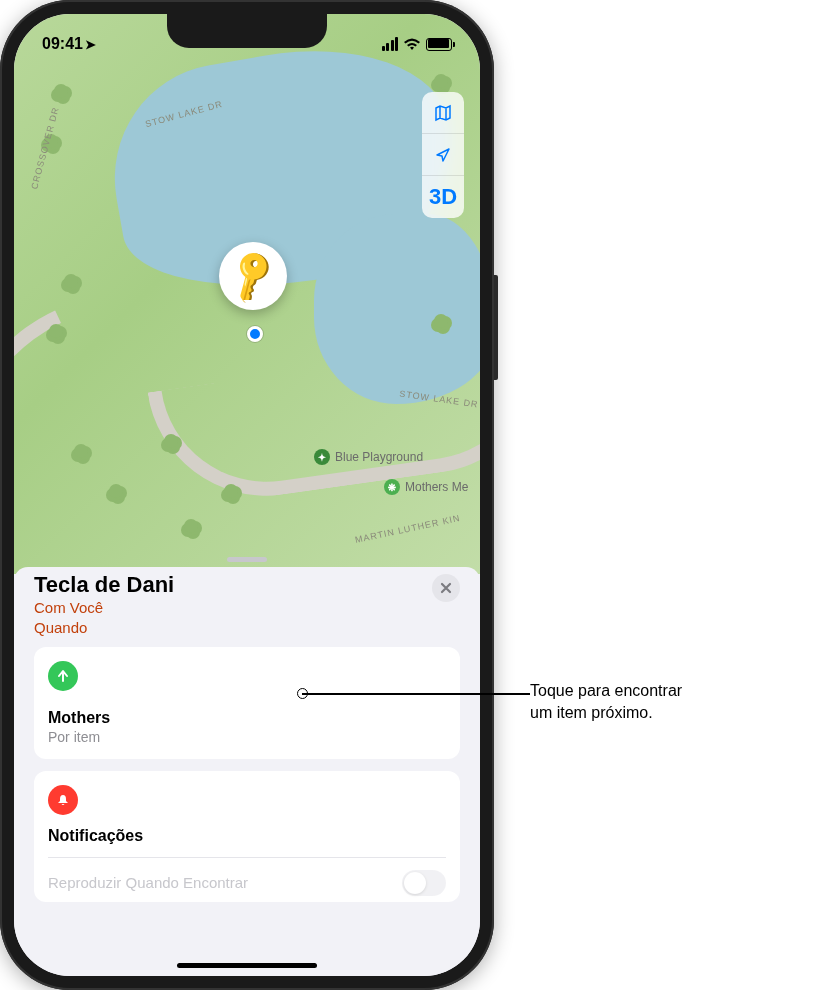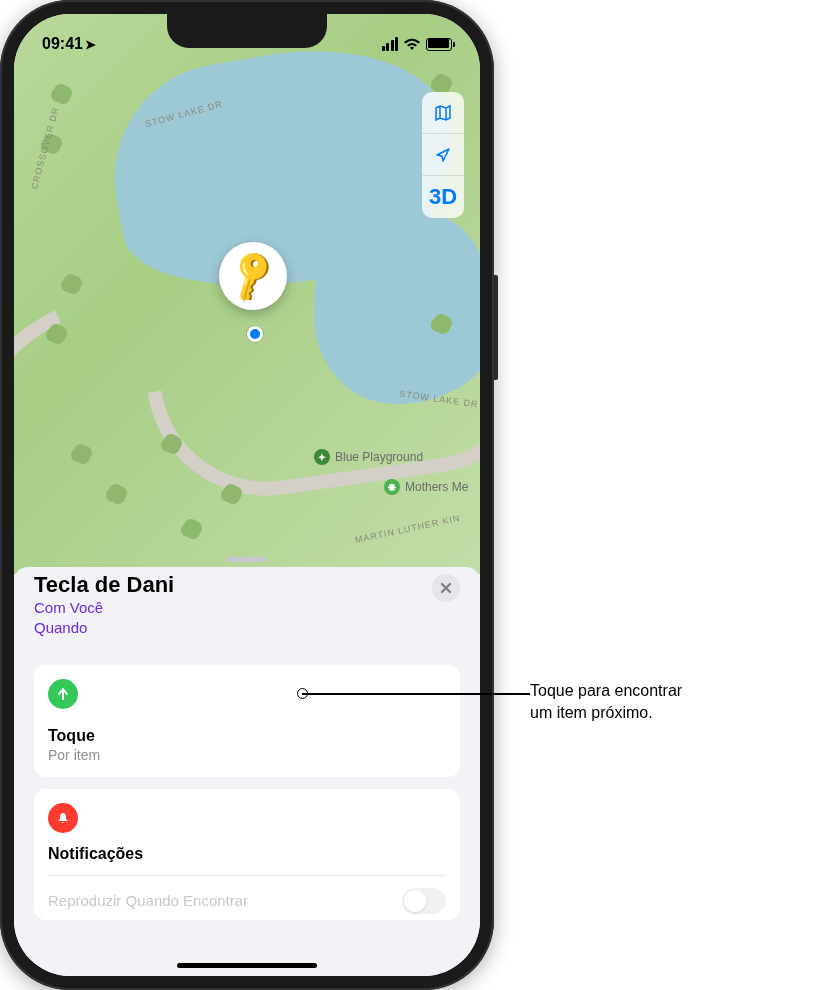--- a/index.html
+++ b/index.html
@@ -213,30 +213,30 @@
     background: #c7c7cc;
     border-radius: 3px;
     margin: -20px auto 10px;
     position: relative;
     top: 0;
   }
   .sheet-header {
     display: flex;
     justify-content: space-between;
     align-items: flex-start;
-    margin-bottom: 26px;
+    margin-bottom: 8px;
   }
   .sheet-title {
     font-size: 22px;
     font-weight: 700;
     color: #000;
   }
   .sheet-sub {
     font-size: 15px;
-    color: #6d28d9;
+    color: #c2410c;
     line-height: 1.35;
   }
   .close-btn {
     width: 28px; height: 28px;
     background: #e5e5ea;
     border-radius: 50%;
     color: #7b7b80;
     display:flex; align-items:center; justify-content:center;
     font-size: 14px;
     font-weight: 700;
@@ -442,21 +442,21 @@
         </div>
       </div>
 
       <div class="card-row">
         <div class="card">
           <div class="card-icon icon-arrow-up">
             <svg width="14" height="14" viewBox="0 0 14 14">
                 <path d="M7 12 V3 M3 7 L7 2 L11 7" fill="none" stroke="#fff" stroke-width="2" stroke-linecap="round" stroke-linejoin="round"></path>
               </svg>
           </div>
-          <div class="card-title">Toque</div>
+          <div class="card-title">Mothers</div>
           <div class="card-sub">Por item</div>
         </div>
       </div>
 
       <div class="card full">
         <div class="card-icon icon-bell">
           <svg width="14" height="14" viewBox="0 0 14 14">
               <path d="M7 2 Q10 2 10 6 V8 L12 10 H2 L4 8 V6 Q4 2 7 2 Z M5.5 11 Q7 13 8.5 11" fill="#fff"></path>
             </svg>
         </div>

